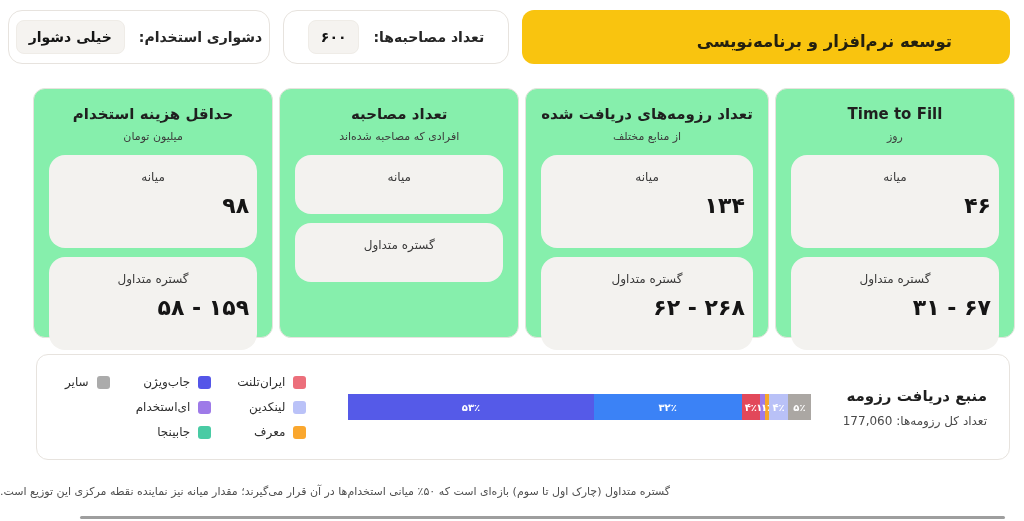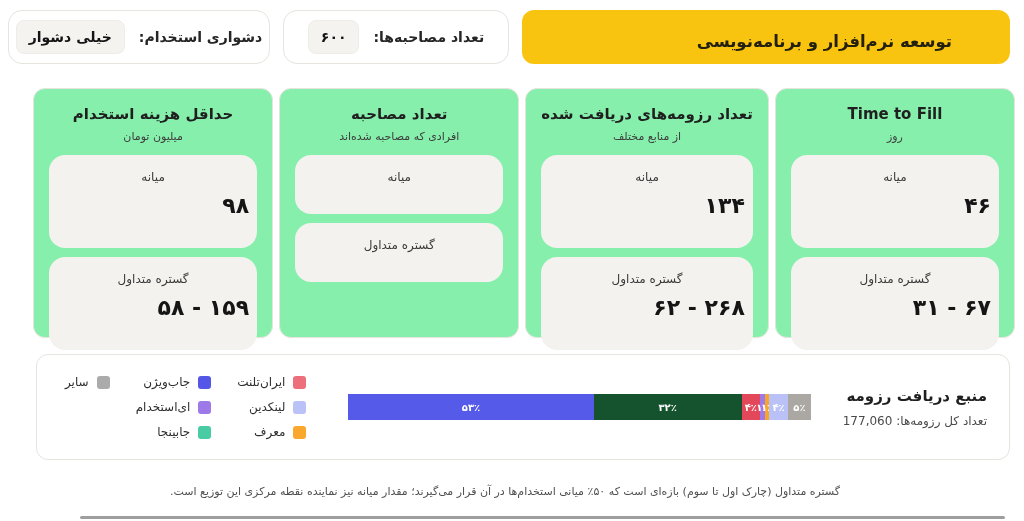--- a/index.html
+++ b/index.html
@@ -55,21 +55,21 @@
   .bar{display:flex;height:26px;border-radius:2px;margin-left:14px;}
   .seg{display:flex;align-items:center;justify-content:center;overflow:visible;}
   .seg-label{font-size:10px;font-weight:bold;color:#ffffff;white-space:nowrap;}
   .legend{display:flex;gap:26px;align-items:flex-start;padding-left:6px;}
   .legend-col{display:flex;flex-direction:column;gap:11px;}
   .legend-row{display:flex;align-items:center;gap:8px;}
   .swatch{width:13px;height:13px;border-radius:3px;flex:none;}
   .legend-label{font-size:12px;color:#2E2E2E;white-space:nowrap;}
 
   
-  .footnote{margin:25px 14px 0 0;text-align:center;font-size:11px;color:#4F4F4F;}
+  .footnote{margin:25px 14px 0 0;text-align:left;font-size:11px;color:#4F4F4F;}
   .bottom-divider{height:3px;background:#9E9E9E;border-radius:2px;margin:18px 19px 0 80px;}
 </style>
 </head>
 <body>
 
 <div class="app">
 
   <div class="top-row">
     <div class="category-banner" style="background: rgb(249, 196, 15);">
       <span>توسعه نرم‌افزار و برنامه‌نویسی</span>
@@ -144,21 +144,21 @@
       <div class="sources-total">
         <span>تعداد کل رزومه‌ها:</span>
         <span>177,060</span>
       </div>
     </div>
     <div class="bar-wrap">
       <div class="bar">
           <div class="seg" style="width: 53%; background: rgb(85, 90, 232);">
             <span class="seg-label" dir="ltr">۵۳٪</span>
           </div>
-          <div class="seg" style="width: 32%; background: #14532d;">
+          <div class="seg" style="width: 32%; background: #3b82f6;">
             <span class="seg-label" dir="ltr">۳۲٪</span>
           </div>
           <div class="seg" style="width: 4%; background: rgb(226, 72, 90);">
             <span class="seg-label" dir="ltr">۴٪</span>
           </div>
           <div class="seg" style="width: 1%; background: rgb(158, 122, 232);">
             <span class="seg-label" dir="ltr">۱٪</span>
           </div>
           <div class="seg" style="width: 1%; background: rgb(247, 166, 43);">
             <span class="seg-label" dir="ltr">۱٪</span>

